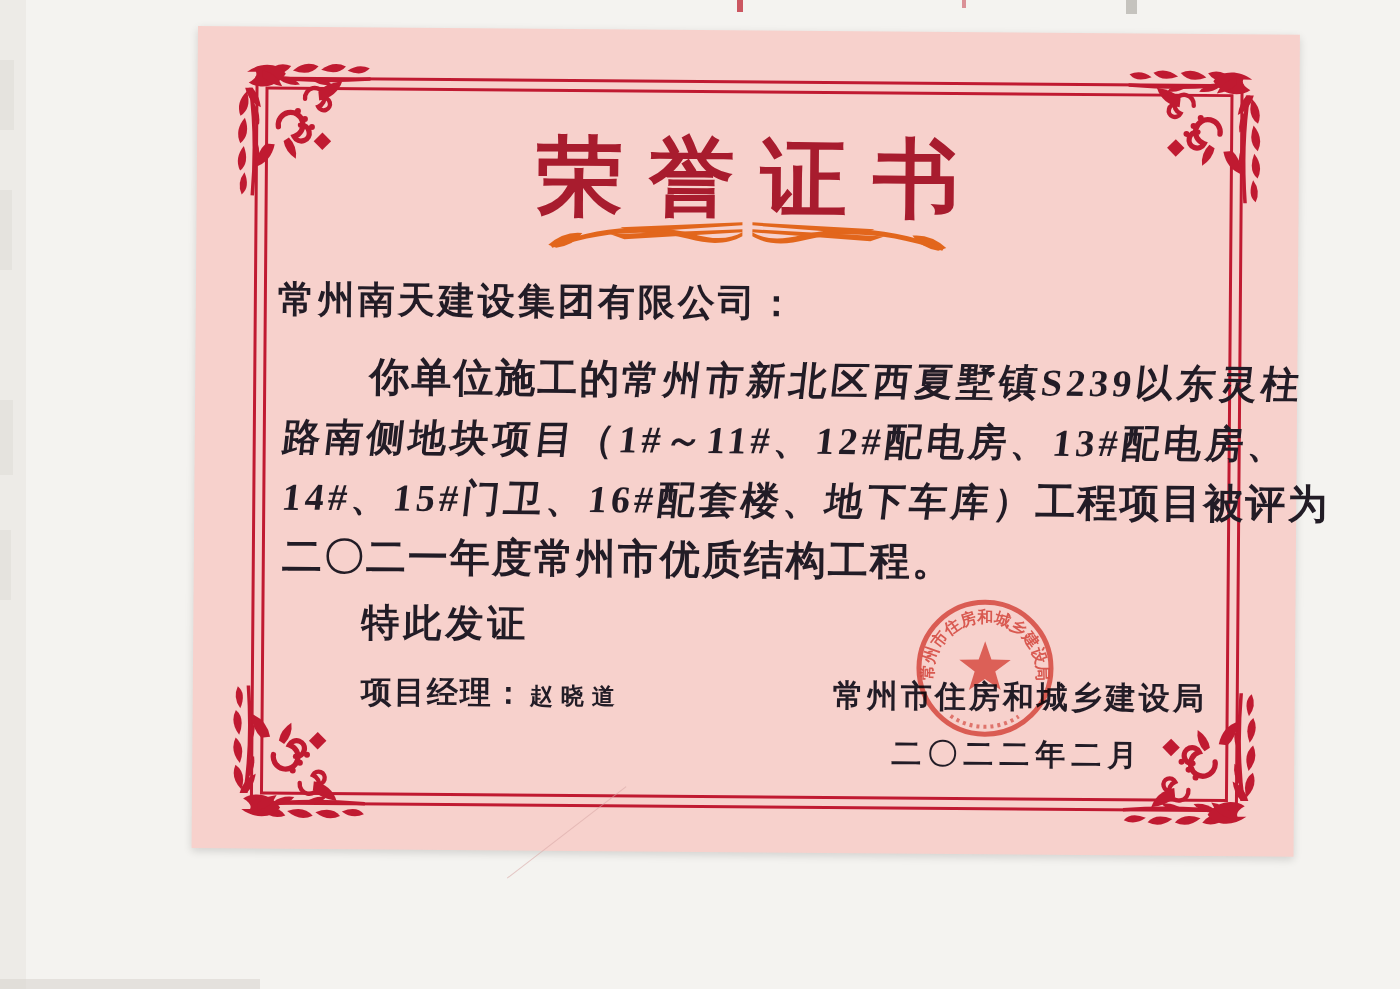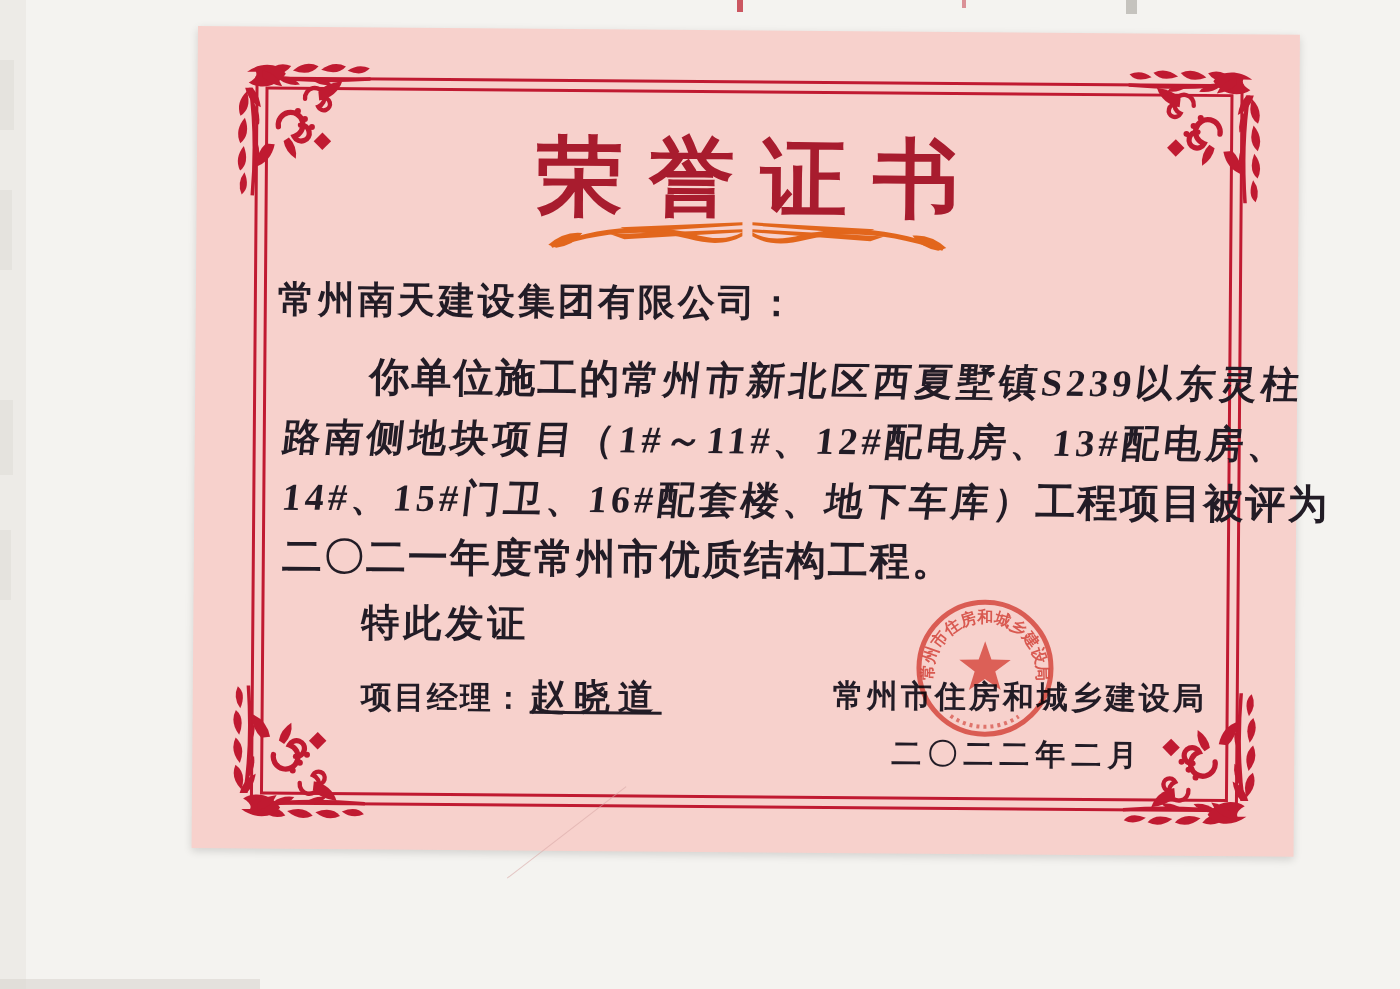--- a/index.html
+++ b/index.html
@@ -93,21 +93,21 @@
 
   
   .manager{
     position:absolute;left:168px;top:644px;
     font-size:31px;color:var(--ink);white-space:nowrap;
   }
   .manager .label{
     font-family:"Liberation Sans","DejaVu Sans",sans-serif;
     font-weight:700;letter-spacing:2px;
   }
-  .manager .name{font-weight:600;font-size:36px;letter-spacing:8px;padding-left:4px;text-decoration:underline;}
+  .manager .name{font-weight:600;font-size:23px;letter-spacing:8px;padding-left:4px;}
   .issuer-block{
     position:absolute;left:640px;top:644px;width:370px;
     text-align:center;color:var(--ink);
   }
   .issuer{font-weight:700;font-size:31px;letter-spacing:3px;white-space:nowrap;}
   .issue-date{font-weight:700;font-size:30px;letter-spacing:6px;margin-top:16px;}
 
   
   .seal{
     position:absolute;left:718px;top:562px;width:148px;height:148px;

